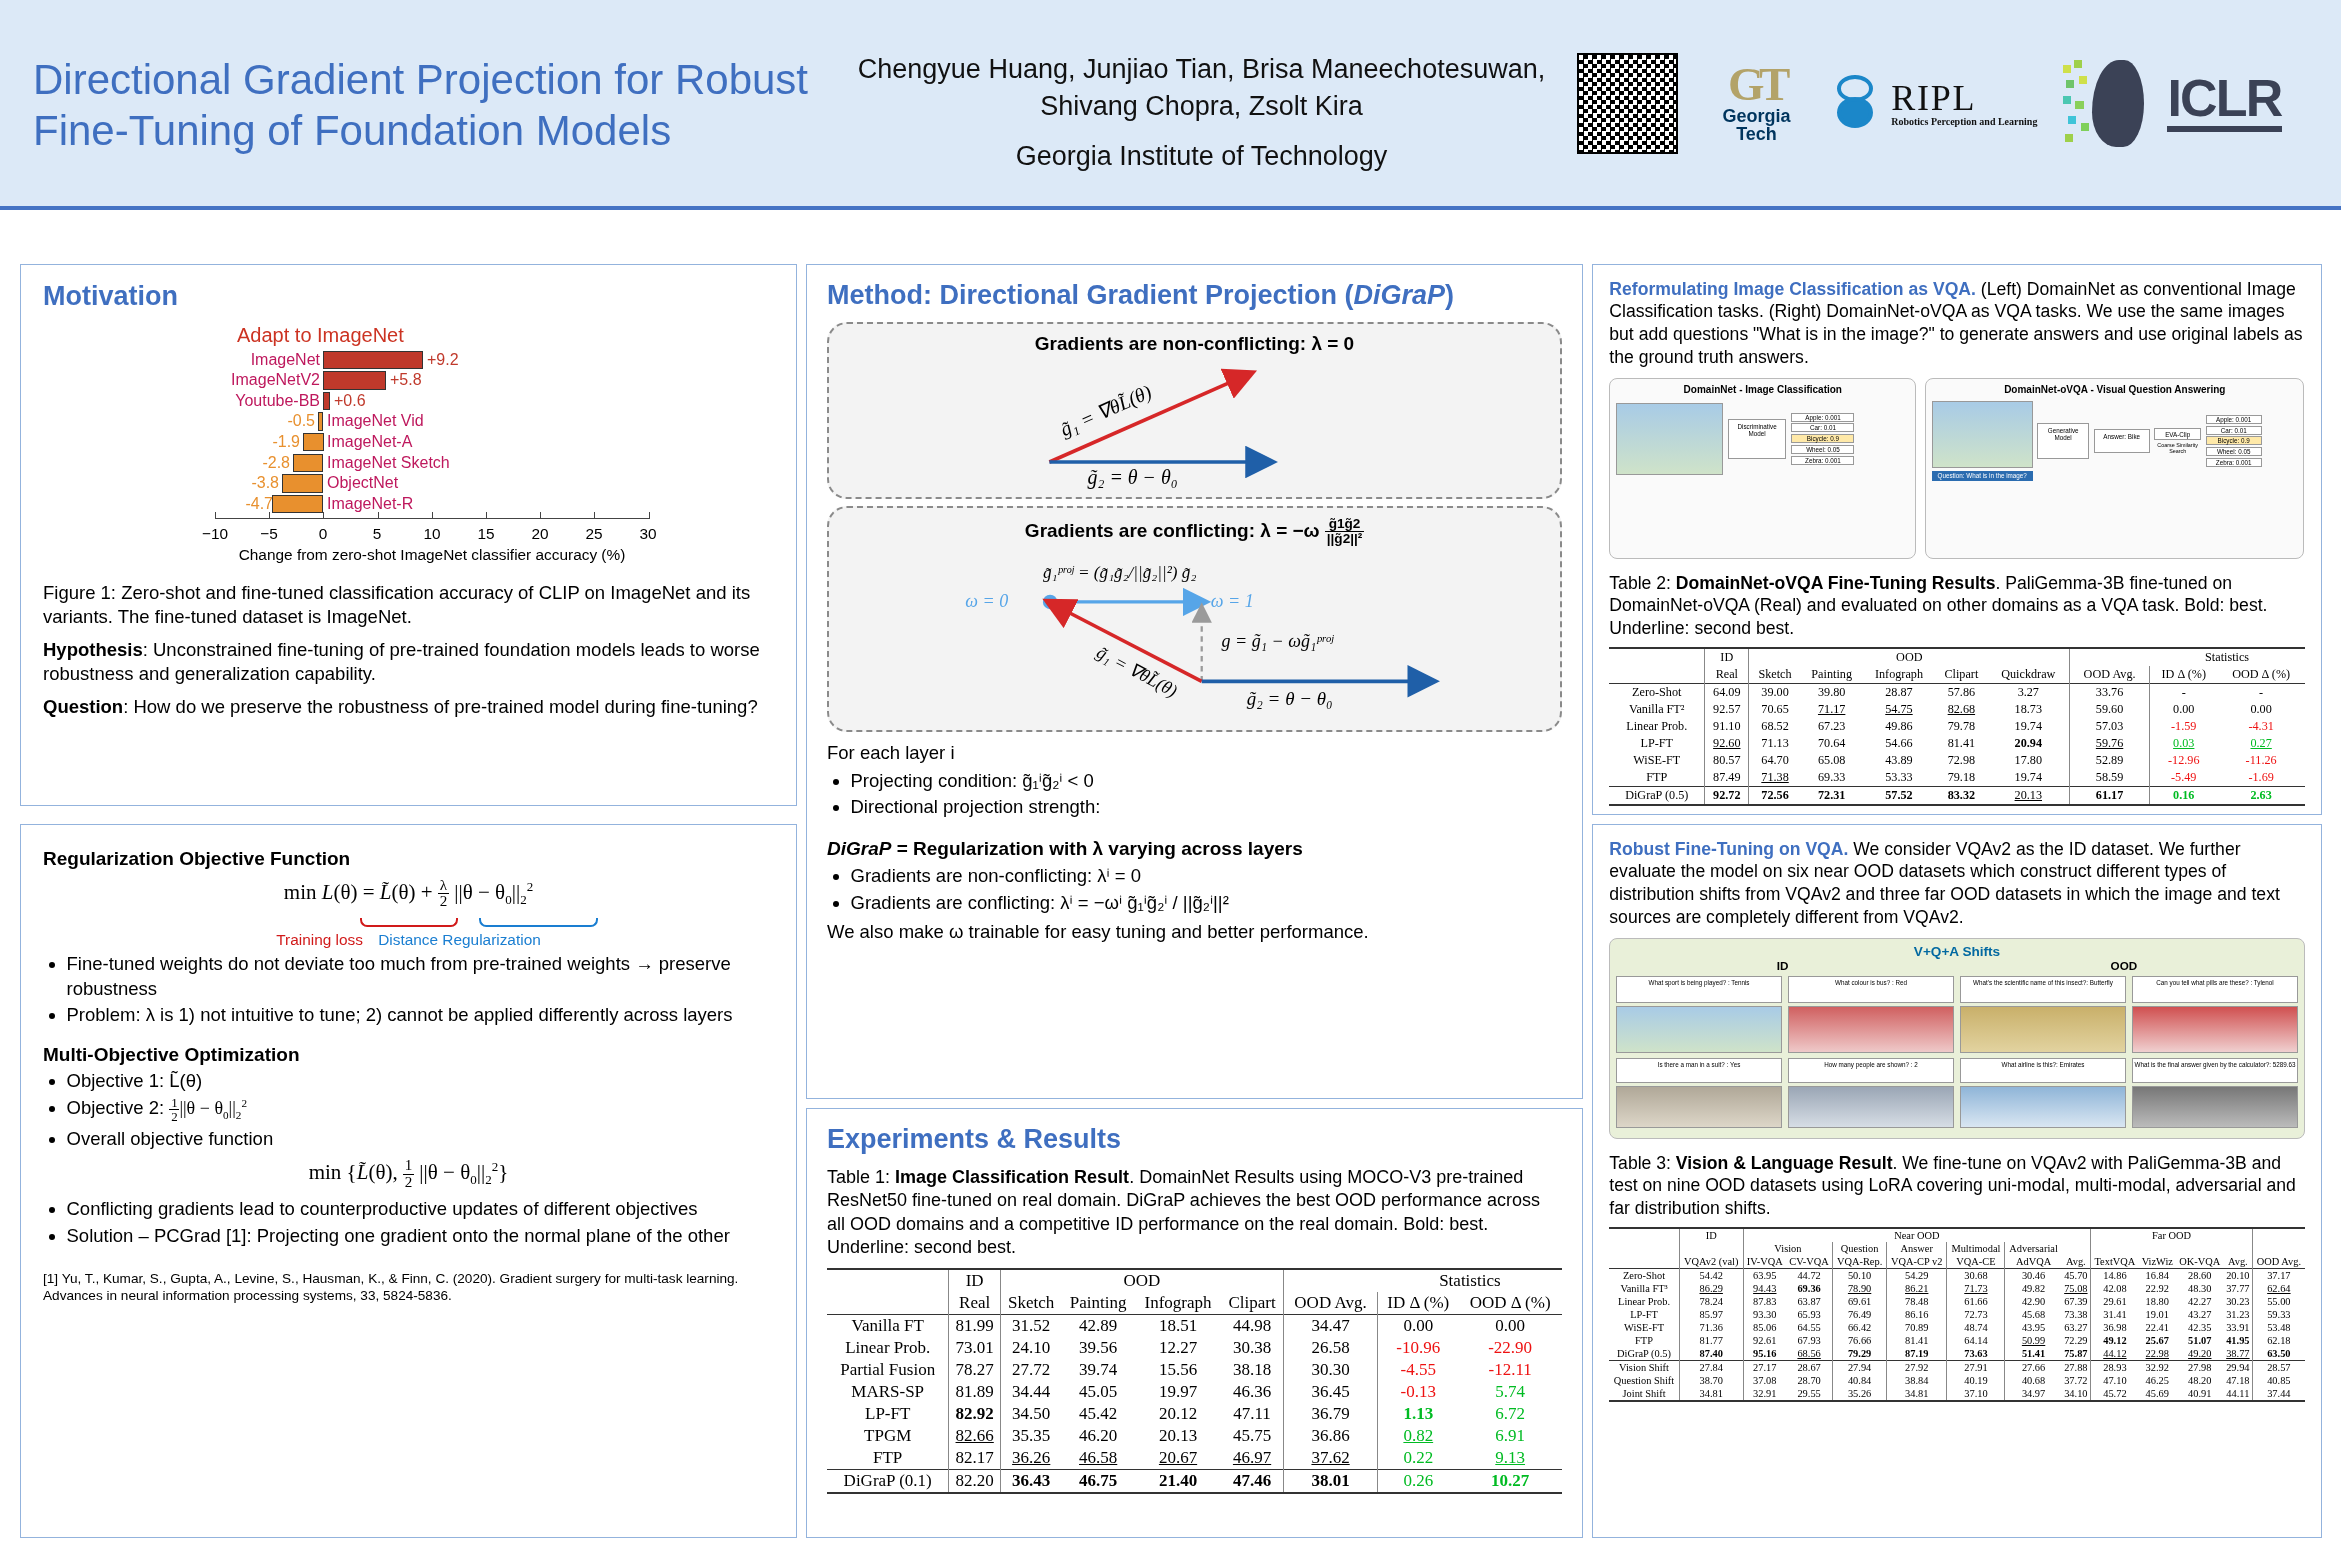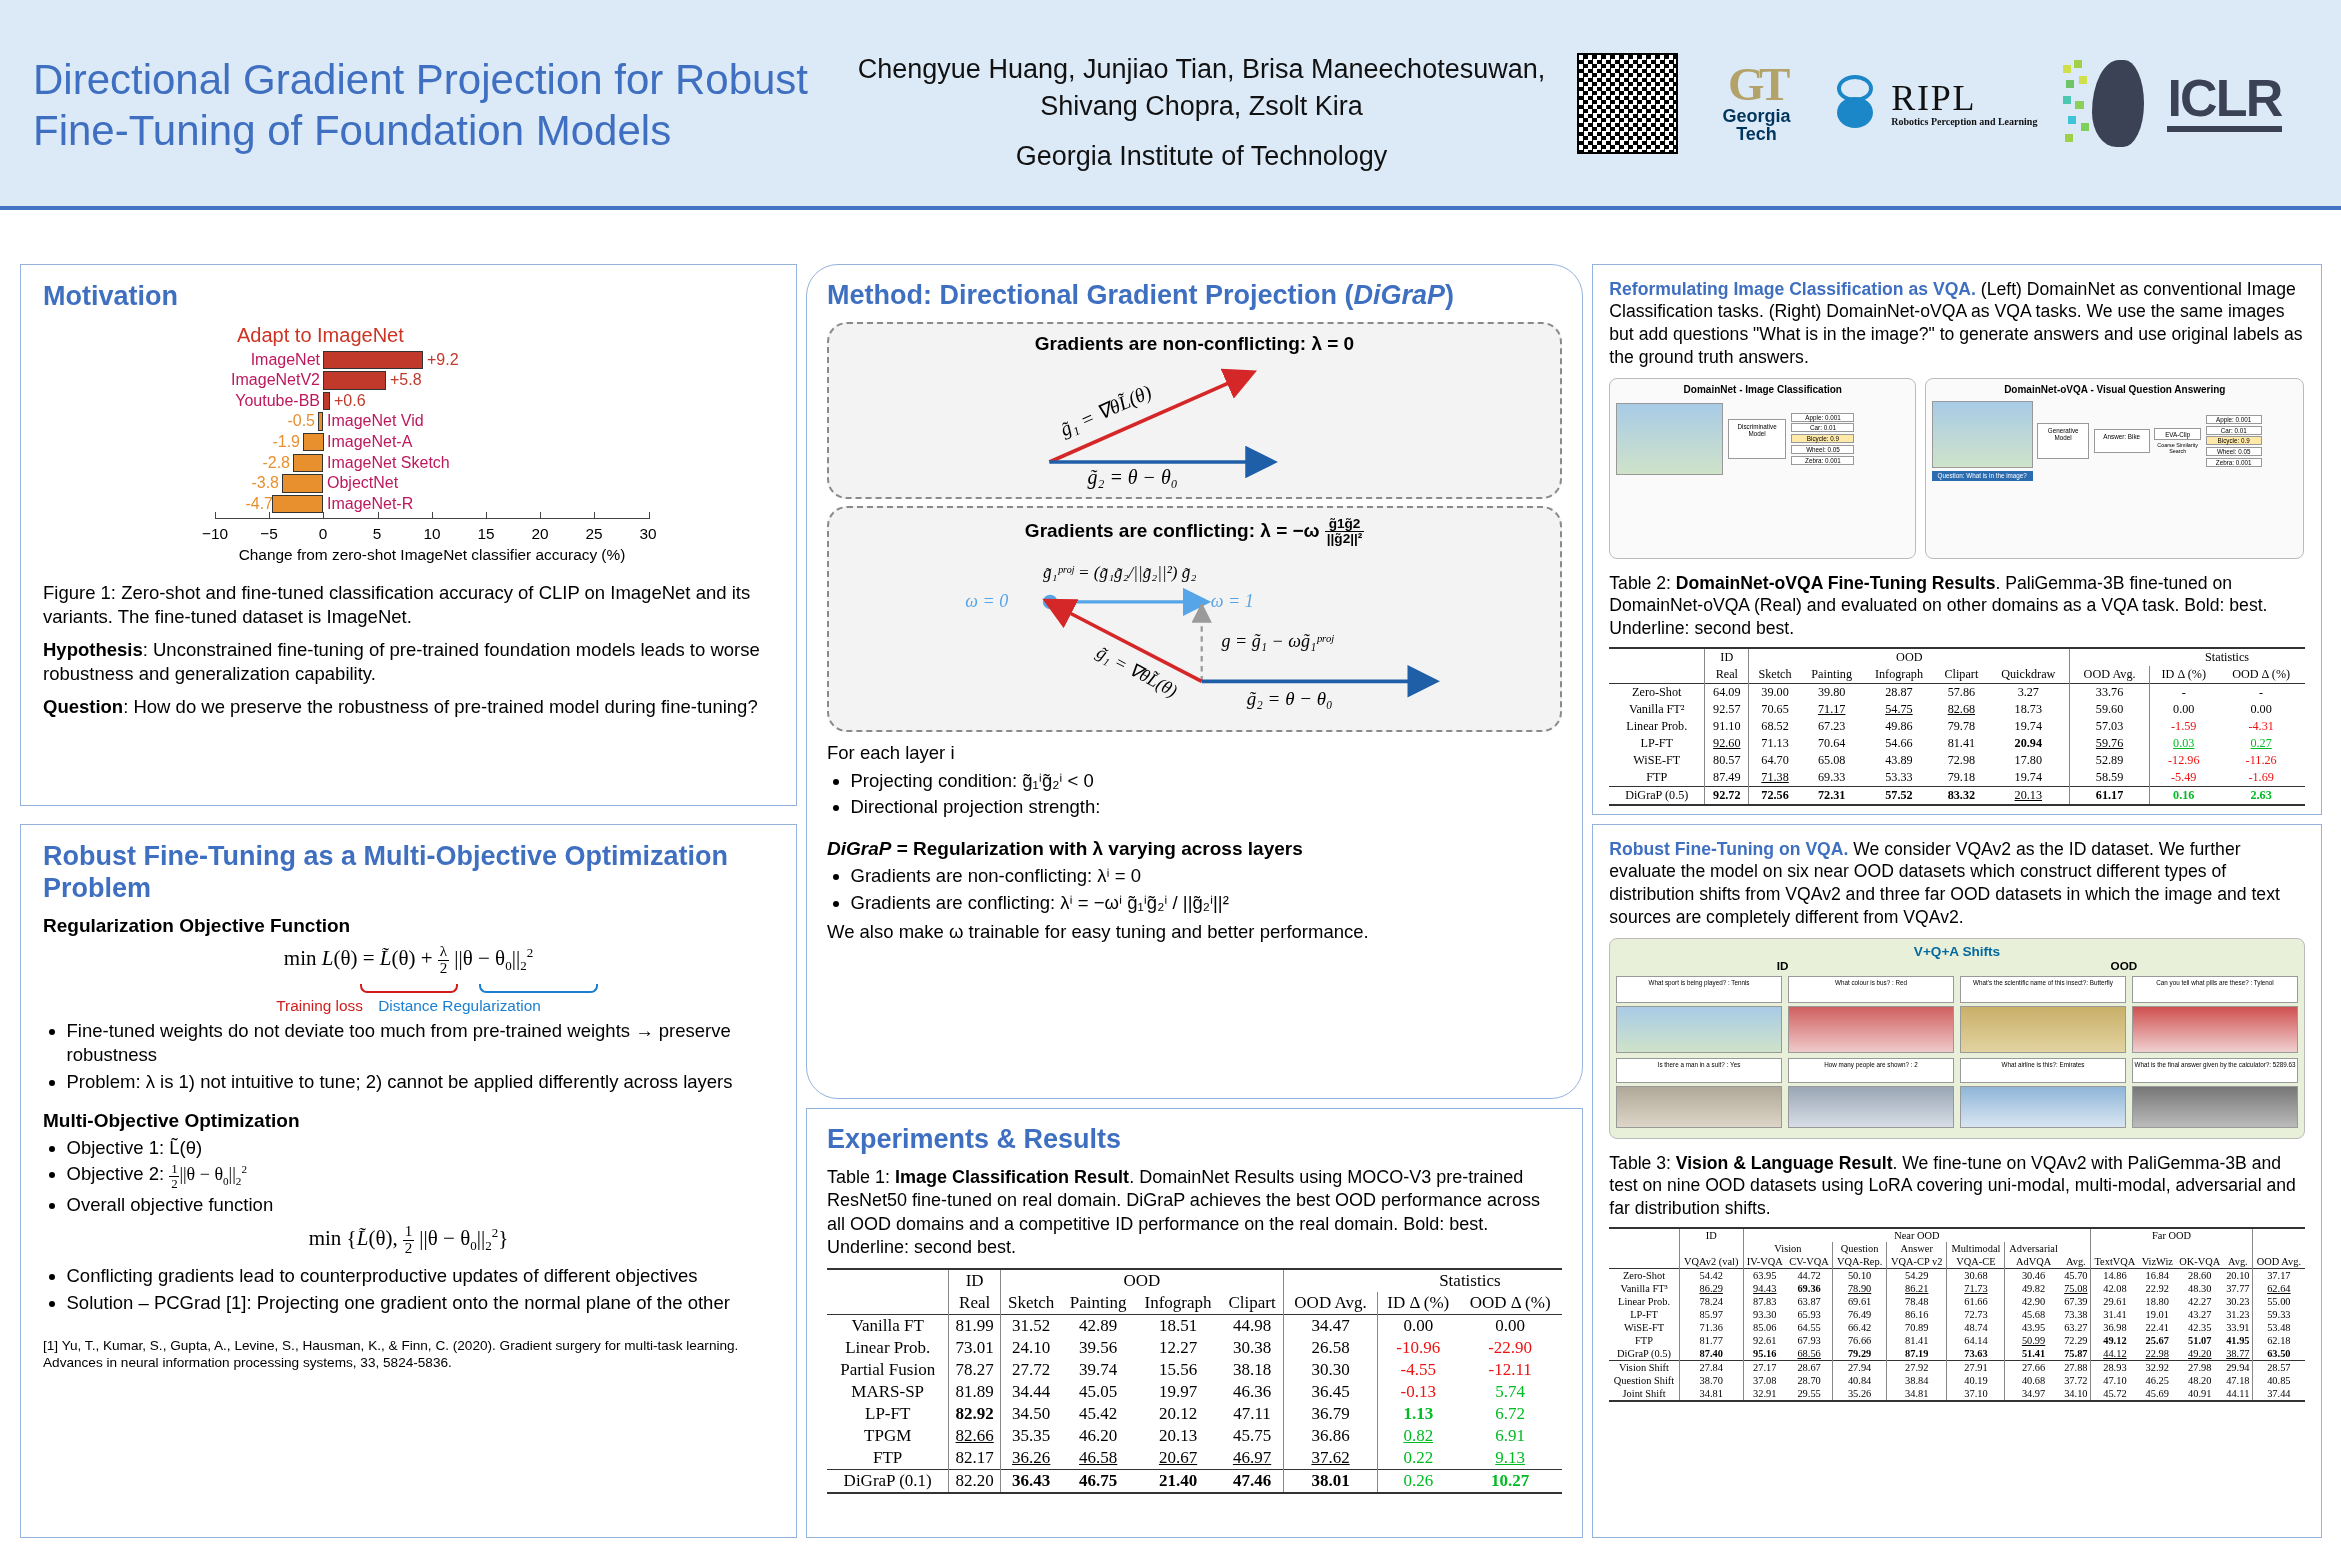--- a/index.html
+++ b/index.html
@@ -231,21 +231,20 @@
 
     <div class="body-t">
       <b>Hypothesis</b><span>: Unconstrained fine-tuning of pre-trained foundation models leads to worse robustness and generalization capability.</span>
     </div>
     <div class="body-t">
       <b>Question</b><span>: How do we preserve the robustness of pre-trained model during fine-tuning?</span>
     </div>
   </div>
 
   <div class="panel" style="left:20px; top:824px; width:777px; height:714px; padding:16.3px 22px;">
-    <div class="panel-h">Robust Fine-Tuning as a Multi-Objective Optimization Problem</div>
     <div class="sub-h">Regularization Objective Function</div>
 
     <div class="eq">
       min <i>L</i>(θ) = <i>L̃</i>(θ) +
       <span class="frac"><span class="num">λ</span><span class="den">2</span></span>
       ||θ − θ<sub>0</sub>||<sub>2</sub><sup>2</sup>
     </div>
     <div style="text-align:center; height:14.5px; position:relative; margin-top:-3.6px;">
       <span style="display:inline-block;width:98px;height:9px;border:2.7px solid #d11a1a;border-top:none;border-radius:0 0 7.2px 7.2px;margin-left:141px;"></span>
       <span style="display:inline-block;width:119px;height:9px;border:2.7px solid #1a7ed1;border-top:none;border-radius:0 0 7.2px 7.2px;margin-left:16.3px;"></span>
@@ -275,21 +274,21 @@
     </div>
 
     <ul>
       <li>Conflicting gradients lead to counterproductive updates of different objectives</li>
       <li>Solution – PCGrad [1]: Projecting one gradient onto the normal plane of the other</li>
     </ul>
 
     <div class="small-t" style="margin-top:22px;">[1] Yu, T., Kumar, S., Gupta, A., Levine, S., Hausman, K., &amp; Finn, C. (2020). Gradient surgery for multi-task learning. Advances in neural information processing systems, 33, 5824-5836.</div>
   </div>
 
-  <div class="panel" style="left:806px; top:264px; width:777px; height:835px; padding:14.5px 20px;border-radius:32px;">
+  <div class="panel" style="left:806px; top:264px; width:777px; height:835px; padding:14.5px 20px;">
     <div class="panel-h">
       <span>Method: Directional Gradient Projection (</span><i>DiGraP</i><span>)</span>
     </div>
 
     <div class="dbox" style="height:177px;">
       <div class="dbox-h">Gradients are non-conflicting: λ = 0</div>
       <svg width="100%" height="136" viewBox="0 0 780 150" style="display:block">
         <defs>
           <marker id="ar-red" markerWidth="9" markerHeight="9" refX="6" refY="4.5" orient="auto">
             <path d="M0,0 L9,4.5 L0,9 z" fill="#d62728"></path>

